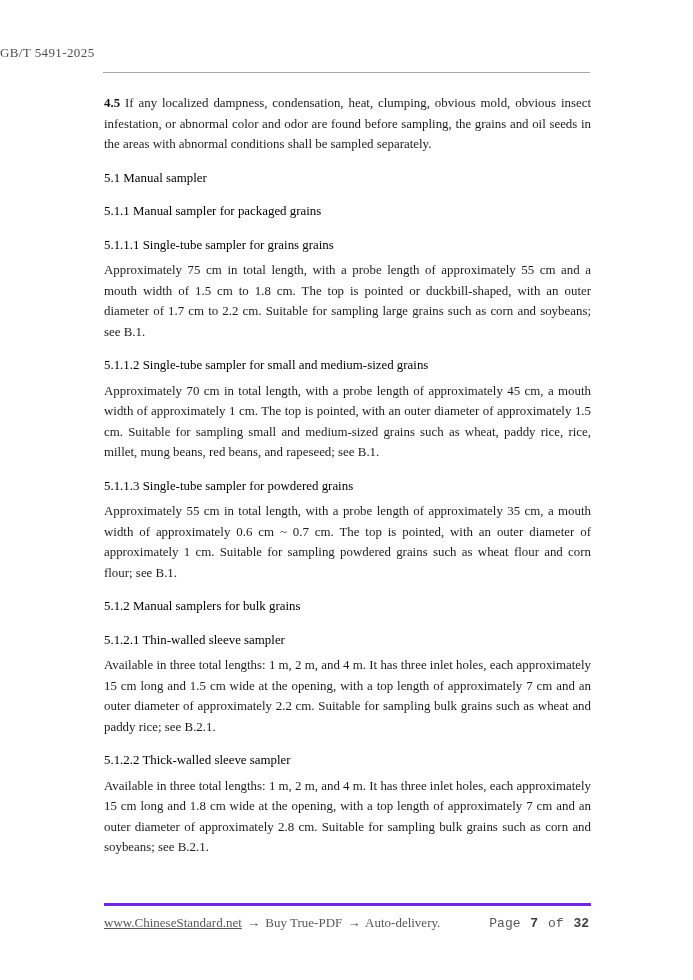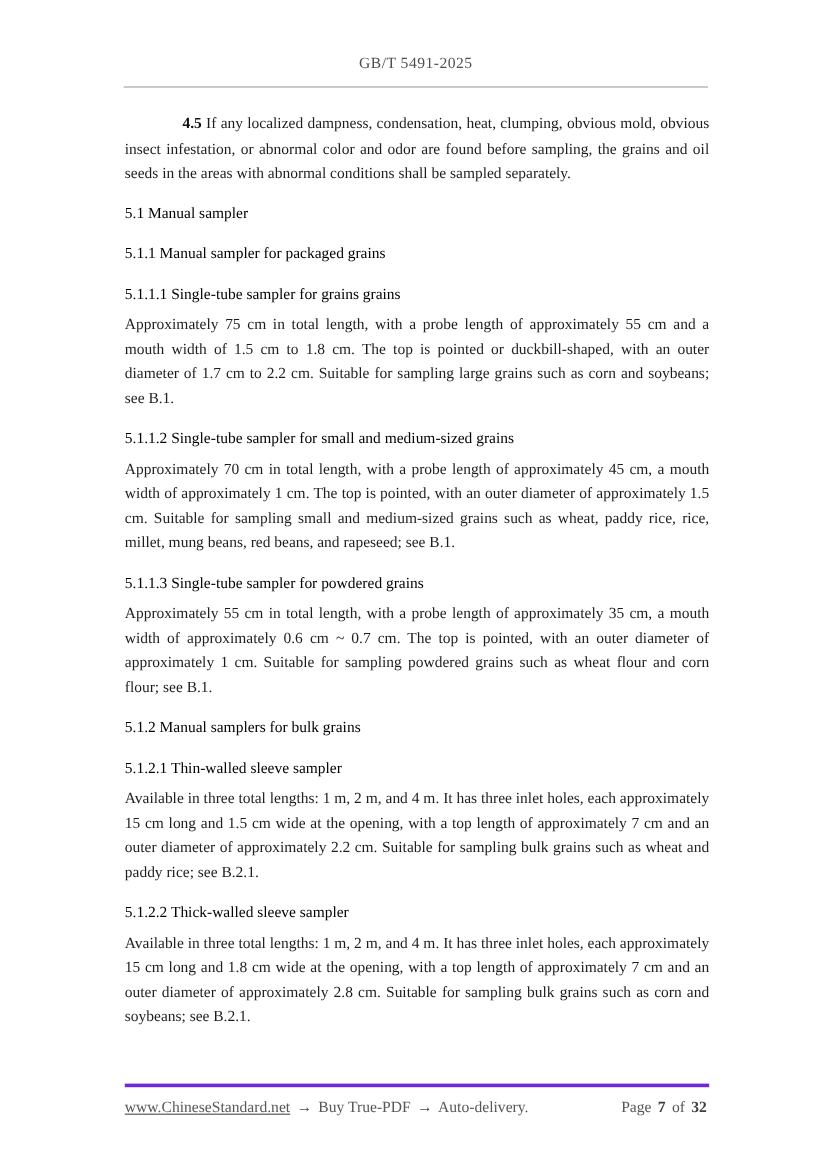--- a/index.html
+++ b/index.html
@@ -12,21 +12,21 @@
     width: 693px;
     height: 980px;
     background: #ffffff;
     font-family: "Liberation Serif", "DejaVu Serif", serif;
     color: #1d1d1d;
     box-sizing: border-box;
     overflow: hidden;
   }
   .page-header {
     padding-top: 45px;
-    text-align: center;
+    text-align: left;
   }
   .standard-number {
     font-size: 13px;
     color: #4f4f4f;
     letter-spacing: 0.4px;
   }
   .header-rule {
     width: 487px;
     margin: 11px auto 0 auto;
     border: none;
@@ -39,21 +39,20 @@
   .para {
     font-size: 12.9px;
     line-height: 20.5px;
     text-align: justify;
     margin: 0 0 13px 0;
     color: #1d1d1d;
   }
   .clause-number {
     font-weight: bold;
     color: #111111;
-    margin-left: 48px;
   }
   .chapter-title {
     font-size: 18.5px;
     line-height: 23px;
     font-weight: bold;
     color: #000000;
     margin: 11px 0 11px 0;
   }
   .sub-heading {
     font-size: 12.9px;
@@ -82,20 +81,21 @@
     color: #575757;
     text-decoration: underline;
     cursor: pointer;
   }
   .arrow-glyph {
     padding: 0 2px;
     color: #4c4c4c;
   }
   .page-indicator {
     white-space: nowrap;
+    font-family: Liberation Mono, monospace;
   }
   .page-indicator .num {
     font-weight: bold;
     color: #3e3e3e;
     padding: 0 2px;
   }
 </style>
 </head>
 <body>
 

